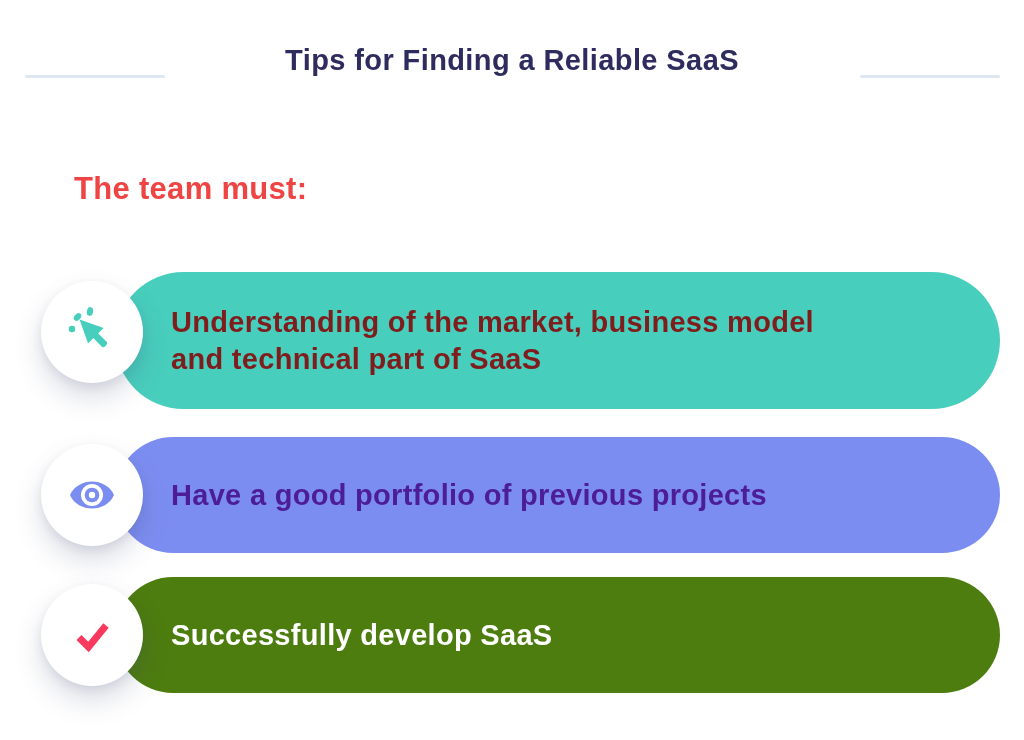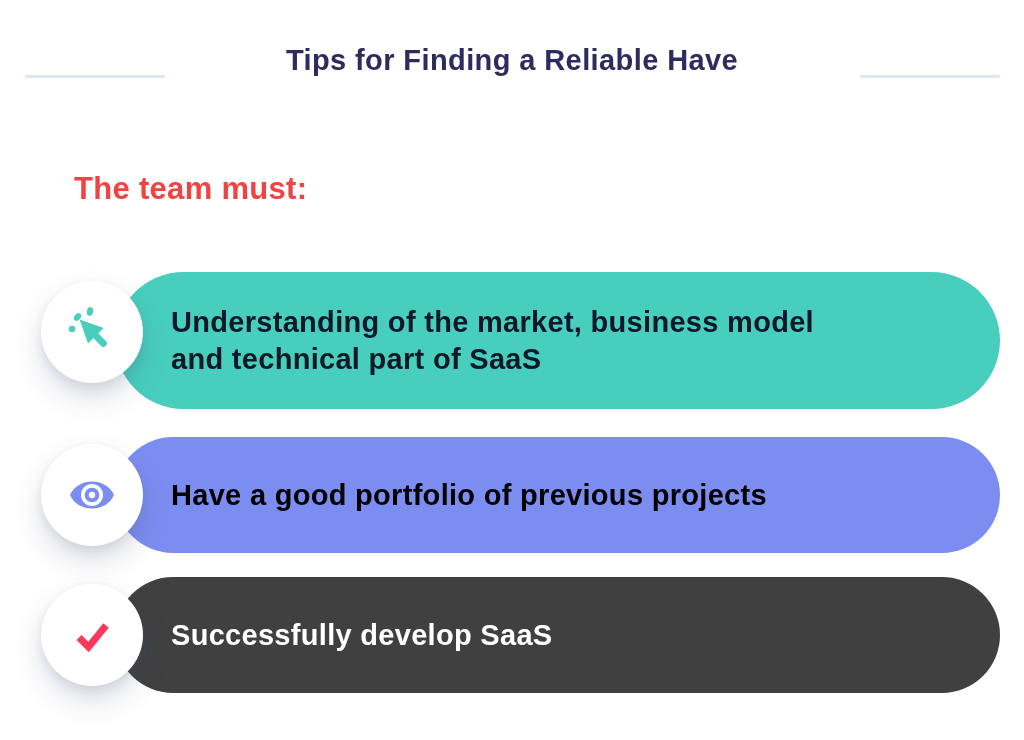--- a/index.html
+++ b/index.html
@@ -87,58 +87,58 @@
 
   .icon-circle svg { display: block; }
 </style>
 </head>
 <body style="background: rgb(255, 255, 255);">
 
 <div class="divider" id="divider-left" style="background: rgb(223, 232, 242);"></div>
 <div class="divider" id="divider-right" style="background: rgb(223, 232, 242);"></div>
 
 <div class="title" style="color: rgb(46, 44, 94);">
-  <div>Tips for Finding a Reliable Have</div>
+  <div>Tips for Finding a Reliable SaaS</div>
 </div>
 
 <div class="subtitle" style="color: #ef4444;">The team must:</div>
 
 <div class="card" id="card-1" style="background: rgb(72, 206, 189);">
-  <div class="card-label" style="color: #0f172a;">Understanding of the market, business model
+  <div class="card-label" style="color: #7f1d1d;">Understanding of the market, business model
 and technical part of SaaS</div>
 </div>
 <div class="icon-circle" id="circle-1">
   <span style="color: rgb(72, 206, 189);">
     <svg width="52" height="52" viewBox="0 0 52 52" fill="none" xmlns="http://www.w3.org/2000/svg">
       <circle cx="6" cy="23" r="3.3" fill="currentColor"></circle>
       <ellipse cx="11.5" cy="11" rx="4.4" ry="3.1" transform="rotate(-48 11.5 11)" fill="currentColor"></ellipse>
       <ellipse cx="24" cy="5.5" rx="4.4" ry="3.1" transform="rotate(-80 24 5.5)" fill="currentColor"></ellipse>
       <g transform="rotate(-45 27 27)" fill="currentColor">
         <path d="M27 8 L16 31 L38 31 Z"></path>
         <rect x="23.6" y="28" width="6.8" height="17" rx="2.8"></rect>
       </g>
     </svg>
   </span>
 </div>
 
 <div class="card" id="card-2" style="background: rgb(124, 141, 241);">
-  <div class="card-label" style="color: #000000;">Have a good portfolio of previous projects</div>
+  <div class="card-label" style="color: #4c1d95;">Have a good portfolio of previous projects</div>
 </div>
 <div class="icon-circle" id="circle-2">
   <span style="color: rgb(124, 141, 241);">
     <svg width="48" height="48" viewBox="0 0 48 48" xmlns="http://www.w3.org/2000/svg">
       <path d="M2 24 C10 6 38 6 46 24 C38 42 10 42 2 24 Z" fill="currentColor"></path>
       <circle cx="24" cy="24" r="11" fill="#ffffff"></circle>
       <circle cx="24" cy="24" r="7.3" fill="currentColor"></circle>
       <circle cx="24" cy="24" r="3.2" fill="#ffffff"></circle>
     </svg>
   </span>
 </div>
 
-<div class="card" id="card-3" style="background: #404040;">
+<div class="card" id="card-3" style="background: #4d7c0f;">
   <div class="card-label" style="color: rgb(255, 255, 255);">Successfully develop SaaS</div>
 </div>
 <div class="icon-circle" id="circle-3">
   <span style="color: rgb(249, 58, 94);">
     <svg width="44" height="44" viewBox="0 0 44 44" fill="none" xmlns="http://www.w3.org/2000/svg">
       <path d="M9 24.5 L18.5 34 L36 12.5" stroke="currentColor" stroke-width="7" stroke-linecap="butt" stroke-linejoin="miter"></path>
     </svg>
   </span>
 </div>
 

